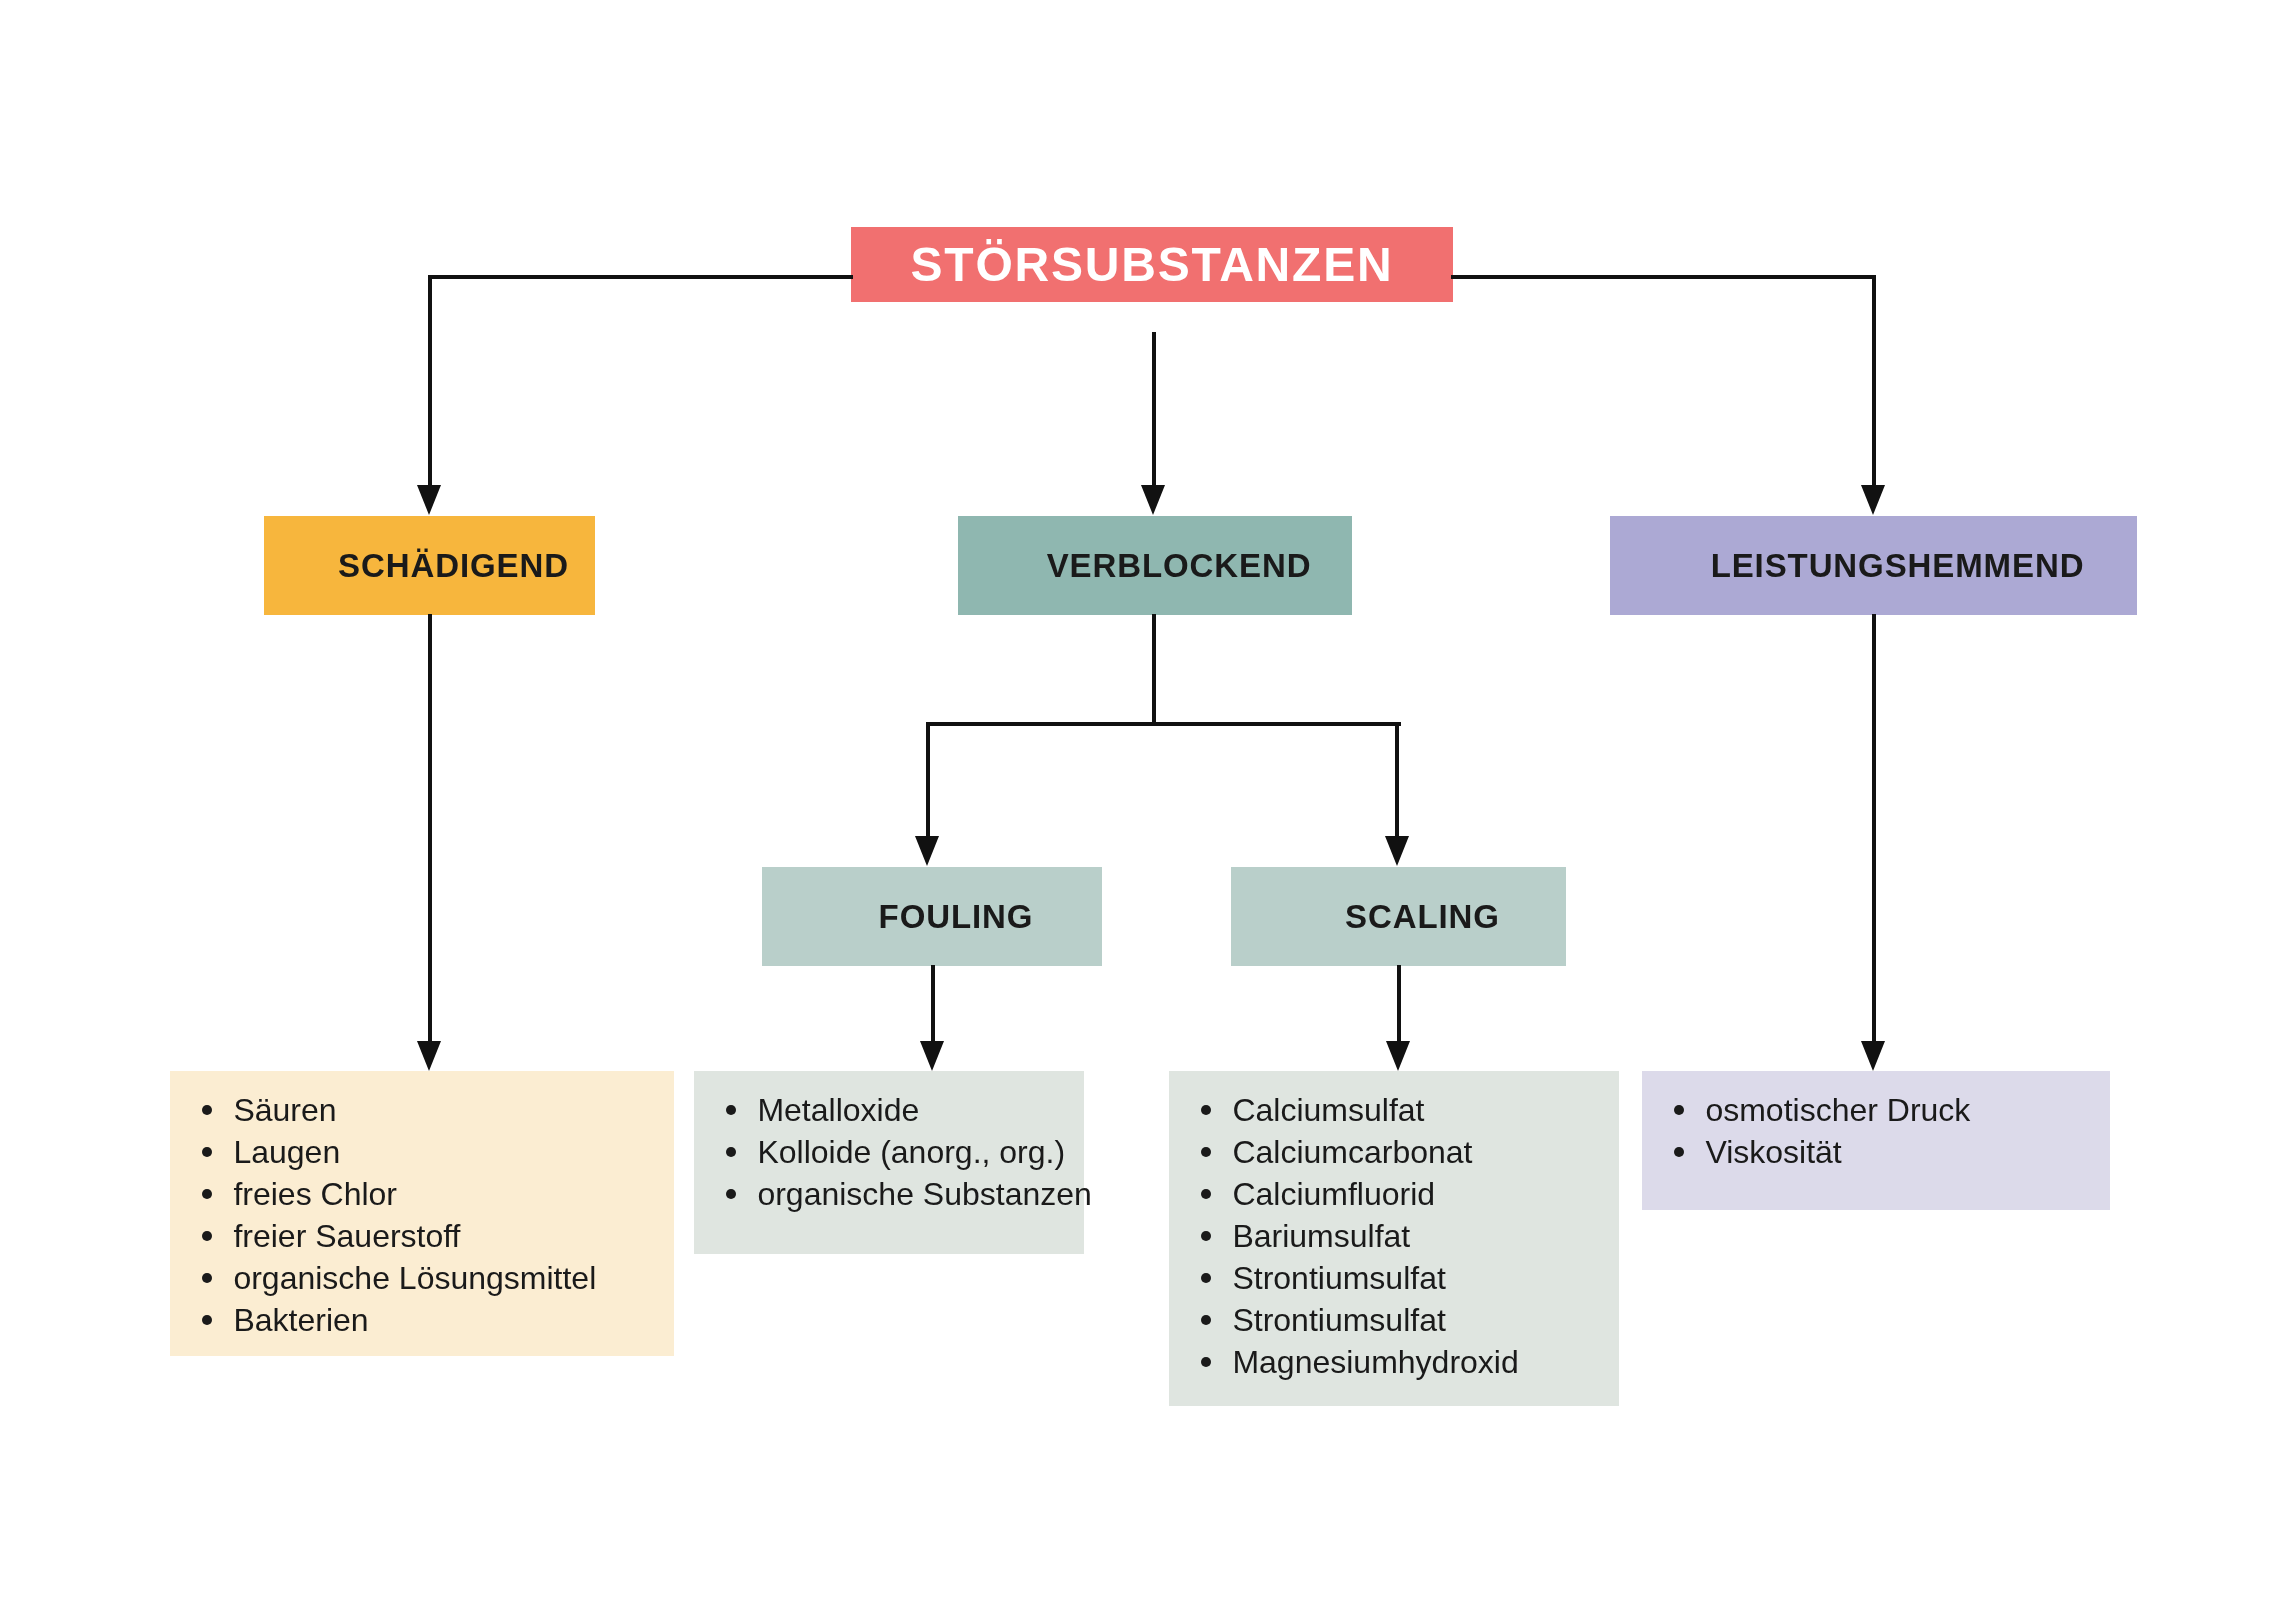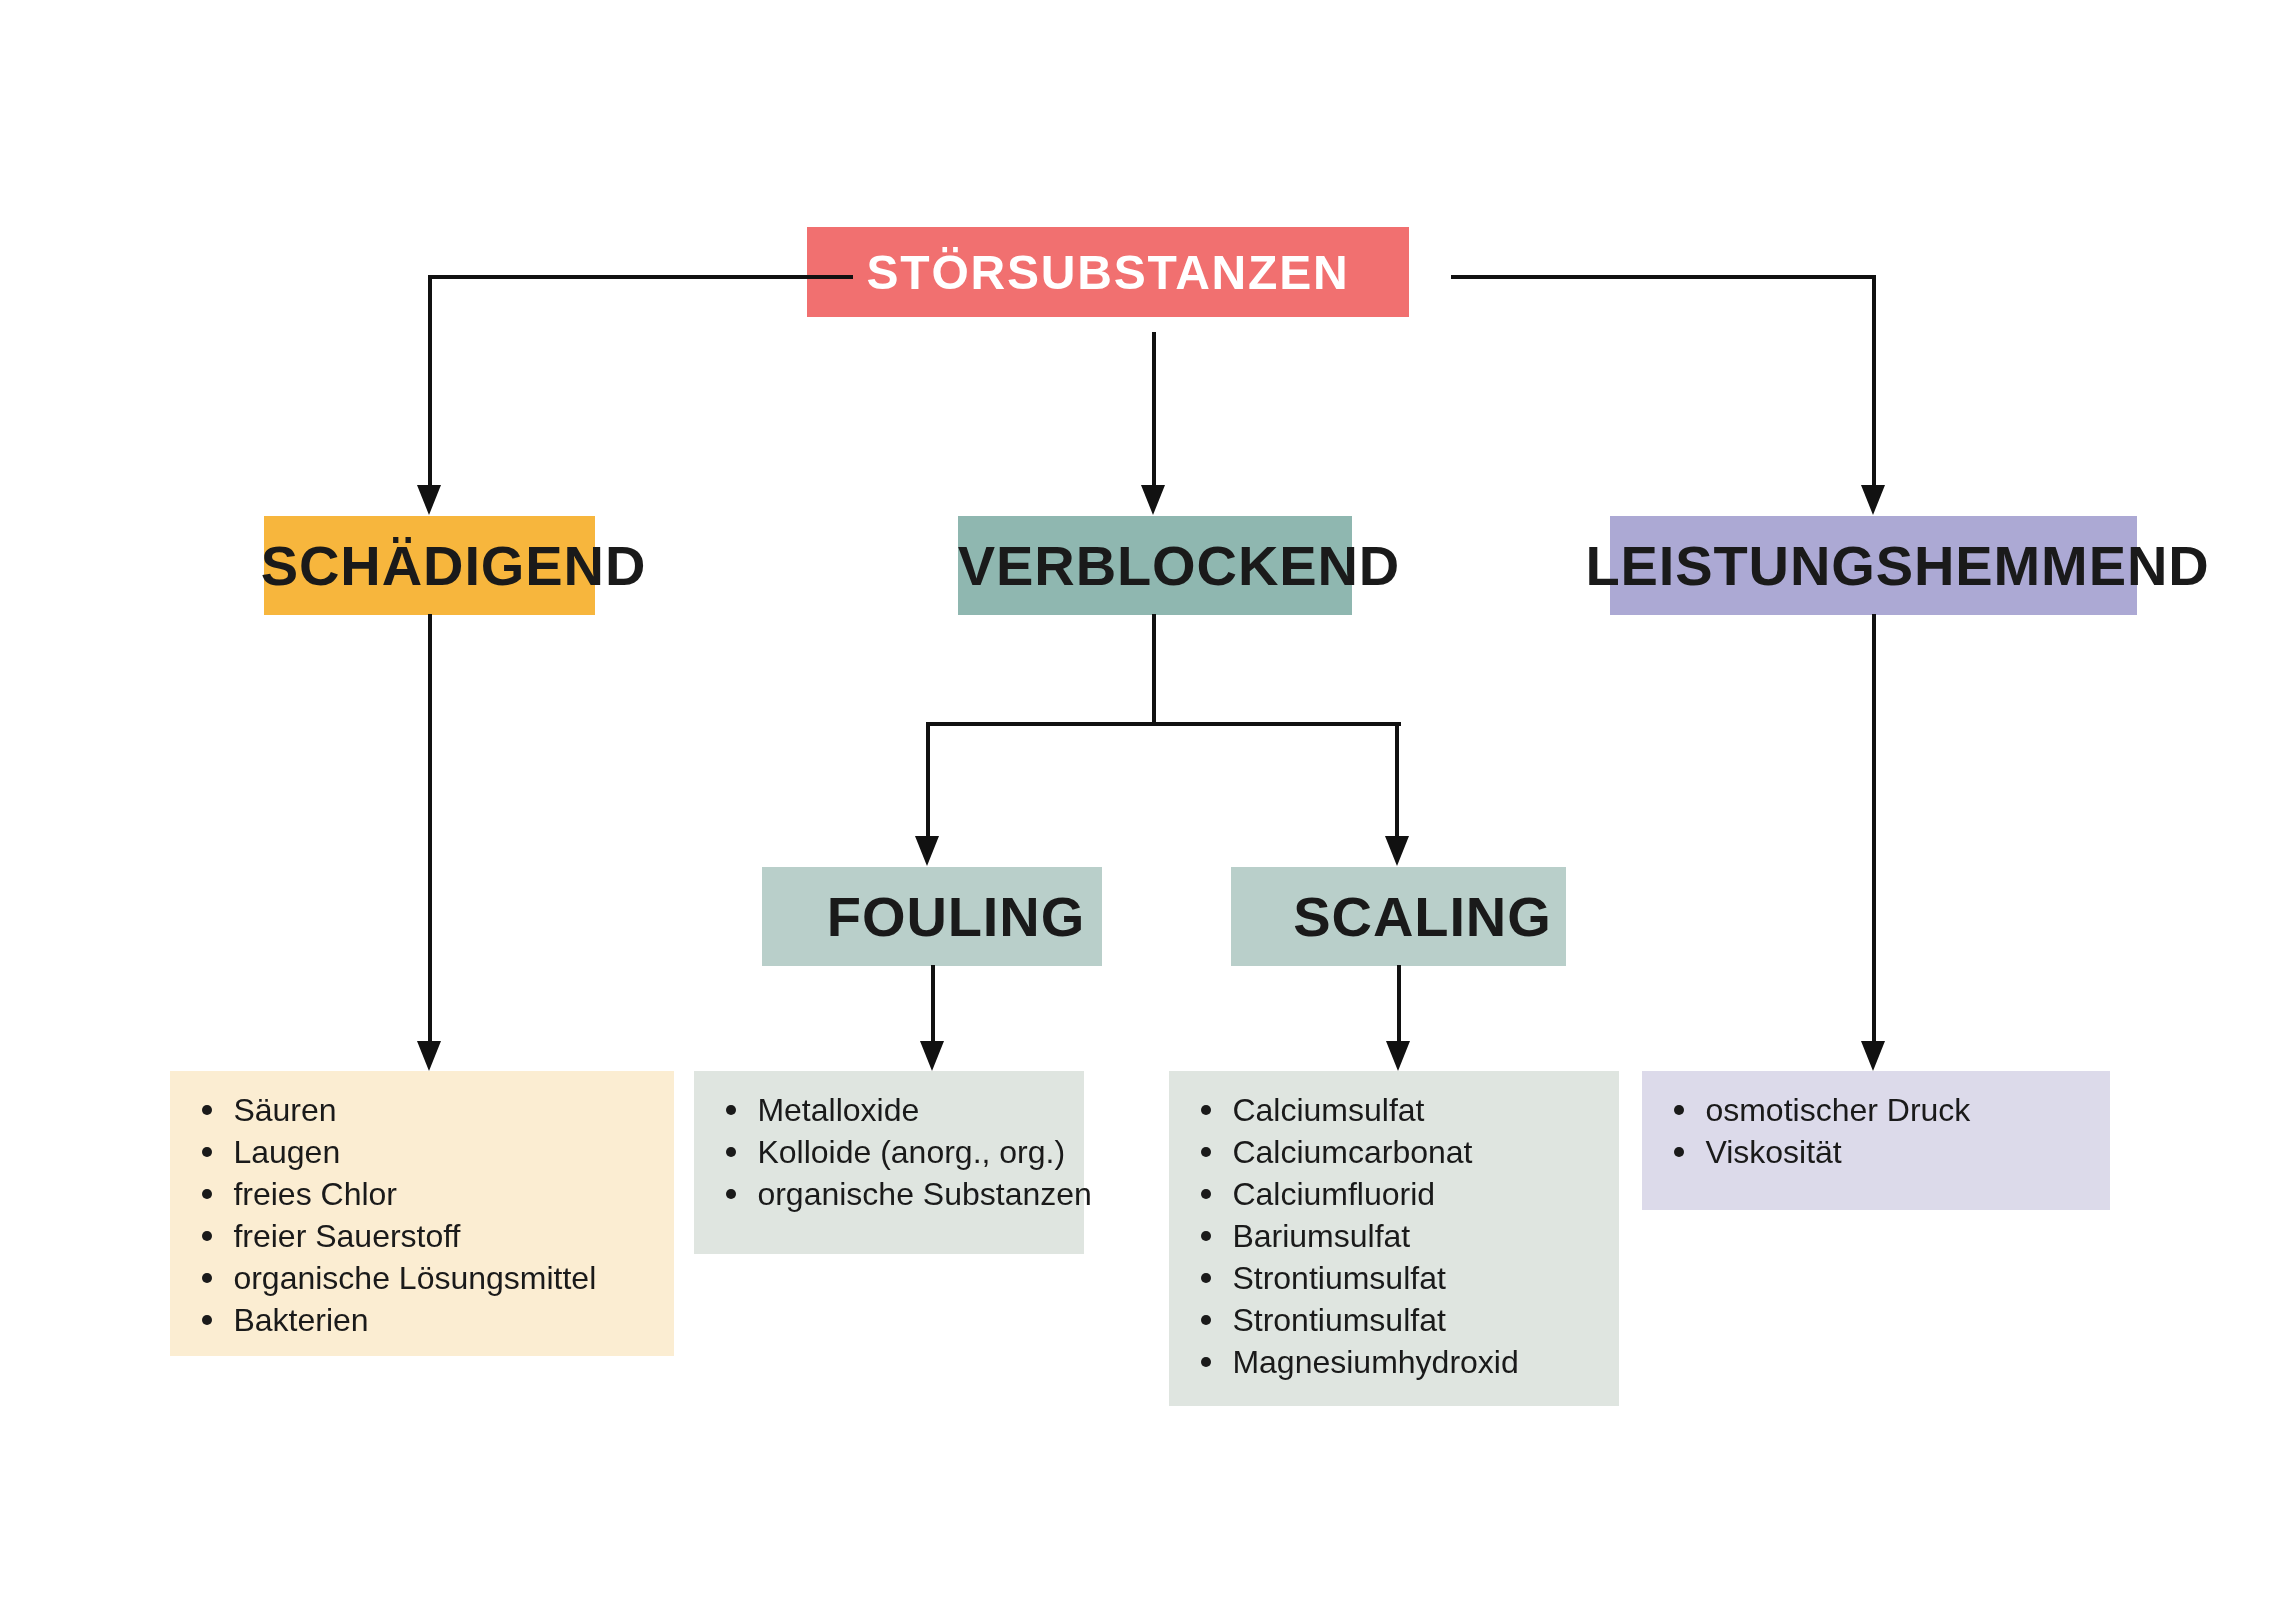--- a/index.html
+++ b/index.html
@@ -19,27 +19,27 @@
   .node {
     position: absolute;
     display: flex;
     align-items: center;
     justify-content: center;
     box-sizing: border-box;
     font-weight: 700;
     text-align: center;
   }
   .node.root {
-    left: 807px; top: 227px; width: 602px; height: 90px;
+    left: 851px; top: 227px; width: 602px; height: 75px;
     background: var(--coral, #F17070);
     color: #ffffff;
     font-size: 48px;
     letter-spacing: 1.8px;
   }
-  .node.branch { font-size: 56px; letter-spacing: 0.9px; padding-left: 48px; }
+  .node.branch { font-size: 33px; letter-spacing: 0.9px; padding-left: 48px; }
   .node.schaedigend {
     left: 264px; top: 516px; width: 331px; height: 99px;
     background: var(--amber, #F7B63D);
   }
   .node.verblockend {
     left: 958px; top: 516px; width: 394px; height: 99px;
     background: var(--teal, #8FB7B0);
   }
   .node.leistungshemmend {
     left: 1610px; top: 516px; width: 527px; height: 99px;

